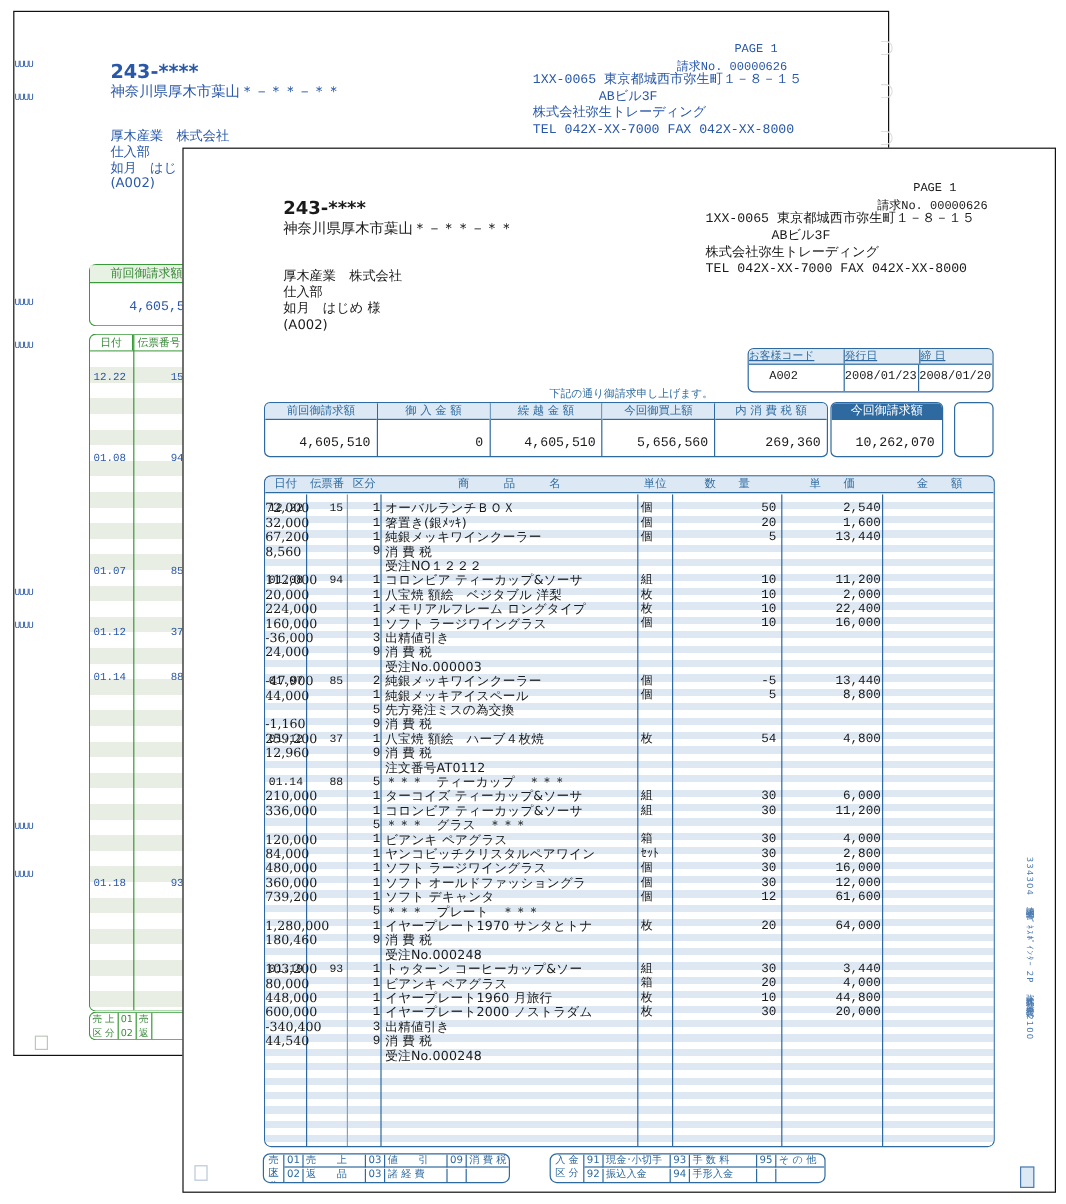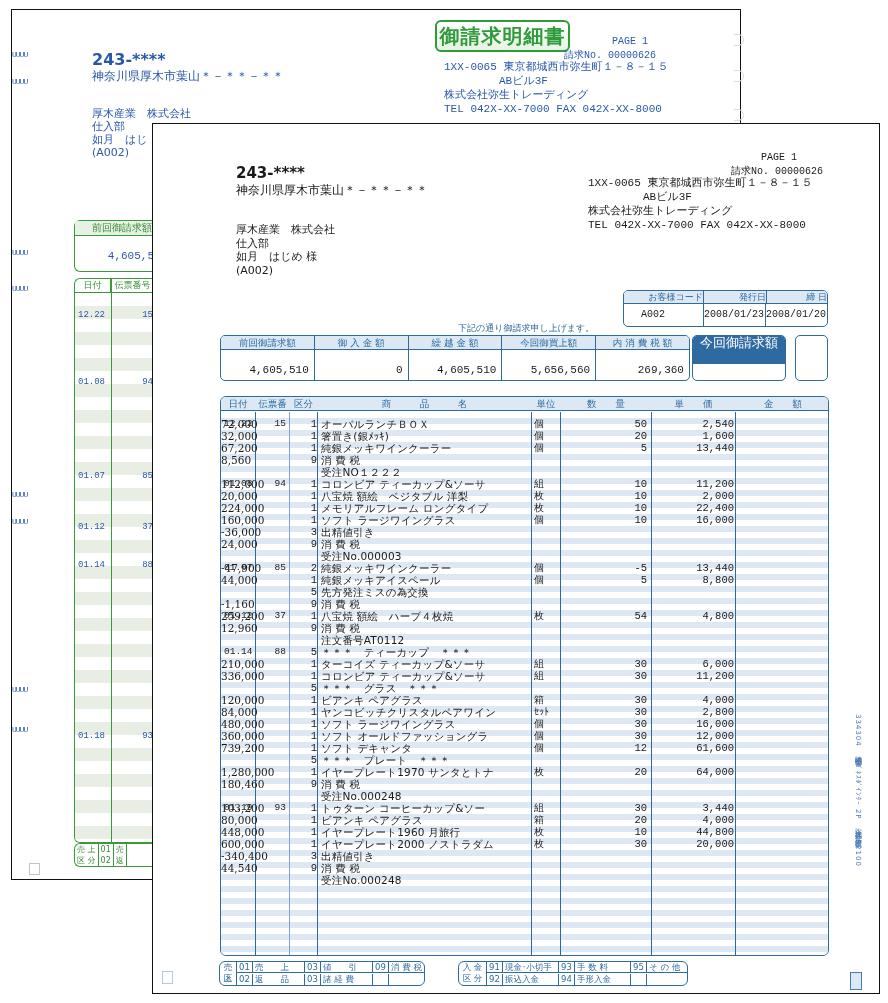--- a/index.html
+++ b/index.html
@@ -79,39 +79,39 @@
   .cust-box {
     position: absolute; left: 470px; top: 166px; width: 205px; height: 37px;
     border: 1.5px solid #2e6aa0; border-radius: 5px; overflow: hidden;
     font-family: "Liberation Mono", monospace; font-size: 10px;
   }
   .cust-box .hdr { display: flex; height: 13px; background: #dce9f4; border-bottom: 1px solid #2e6aa0; color: #2e6aa0; font-size: 9px; font-family: "DejaVu Sans", sans-serif; }
   .cust-box .vals { display: flex; height: 22px; line-height: 22px; }
   .cust-box .c1 { width: 80px; border-right: 1px solid #2e6aa0; }
   .cust-box .c2 { width: 63px; border-right: 1px solid #2e6aa0; }
   .cust-box .c3 { flex: 1; }
-  .cust-box .hdr > div { text-align: right; line-height: 13px; }
+  .cust-box .hdr > div { text-align: left; line-height: 13px; text-decoration: underline; }
   .cust-box .vals .c1 { padding-left: 1px; margin-left: 16px; }
   .cust-box .vals .c2, .cust-box .vals .c3 { text-align: right; padding-right: 1px; }
 
   .notice { position: absolute; left: 305px; top: 198px; font-size: 9px; color: #2e6aa0; font-family: "DejaVu Sans", sans-serif; }
 
   .summary {
     position: absolute; left: 67px; top: 211px; width: 470px; height: 46px;
     border: 1.5px solid #2e6aa0; border-radius: 5px; overflow: hidden; display: flex;
   }
   .summary .cell { flex: 1; border-right: 1px solid #2e6aa0; }
   .summary .cell:last-child { border-right: none; }
   .summary .cell .h { height: 14px; line-height: 14px; background: #dce9f4; border-bottom: 1px solid #2e6aa0; color: #2e6aa0; font-size: 9.5px; text-align: center; font-family: "DejaVu Sans", sans-serif; }
   .summary .cell .v { height: 30px; line-height: 30px; font-size: 11px; text-align: right; padding-right: 5px; padding-top: 5px; font-family: "Liberation Mono", monospace; }
   .total-box {
     position: absolute; left: 539px; top: 211px; width: 94px; height: 46px;
     border: 1.5px solid #2e6aa0; border-radius: 5px; overflow: hidden;
   }
-  .total-box .h { height: 28px; line-height: 14px; background: #2e6aa0; color: #fff; font-size: 13px; text-align: center; font-family: "DejaVu Sans", sans-serif; }
+  .total-box .h { height: 14px; line-height: 14px; background: #2e6aa0; color: #fff; font-size: 10px; text-align: center; font-family: "DejaVu Sans", sans-serif; }
   .total-box .v { height: 30px; line-height: 30px; font-size: 11px; text-align: right; padding-right: 6px; padding-top: 5px; font-family: "Liberation Mono", monospace; }
   .stamp-box { position: absolute; left: 642px; top: 211px; width: 33px; height: 46px; border: 1.5px solid #2e6aa0; border-radius: 5px; }
 
   .detail {
     position: absolute; left: 67px; top: 272px; width: 609px; height: 560px;
     border: 1.5px solid #2e6aa0; border-radius: 6px; overflow: hidden;
   }
   .detail .thead { position: absolute; top: 0; left: 0; right: 0; height: 14px; background: #dce9f4; border-bottom: 1px solid #2e6aa0; }
   .detail .thead span { position: absolute; top: 0; line-height: 14px; color: #2e6aa0; font-size: 9.5px; text-align: center; font-family: "DejaVu Sans", sans-serif; }
   .detail .tbody {
@@ -146,21 +146,20 @@
   .legend-pay .grid { grid-template-columns: 16px 56px 16px 56px 16px 1fr; }
 
   .front-corner { position: absolute; left: 9px; top: 847px; width: 11px; height: 13px; border: 1px solid #b8c8d8; }
   .side-print { position: absolute; left: 696px; top: 590px; width: 14px; writing-mode: vertical-rl; font-size: 7px; color: #4a7ab0; letter-spacing: 1px; font-family: "DejaVu Sans", sans-serif; }
   .side-logo { position: absolute; left: 697px; top: 848px; width: 12px; height: 18px; border: 1px solid #4a7ab0; background: #dce9f4; }
 </style>
 </head>
 <body>
 
 <div class="sheet-back">
-  <div class="back-title">御請求明細書</div>
   <div class="back-page">PAGE    1</div>
   <div class="back-invno">請求No.  00000626</div>
   <div class="back-sender">
     <div>1XX-0065 東京都城西市弥生町１－８－１５</div>
     <div>ABビル3F</div>
     <div>株式会社弥生トレーディング</div>
     <div>TEL 042X-XX-7000 FAX 042X-XX-8000</div>
   </div>
   <div class="back-postal">243-****</div>
   <div class="back-address">神奈川県厚木市葉山＊－＊＊－＊＊</div>

